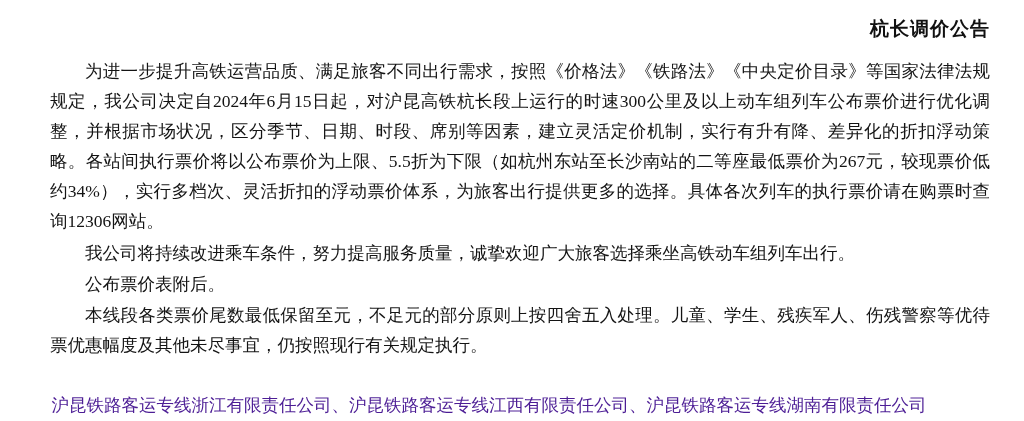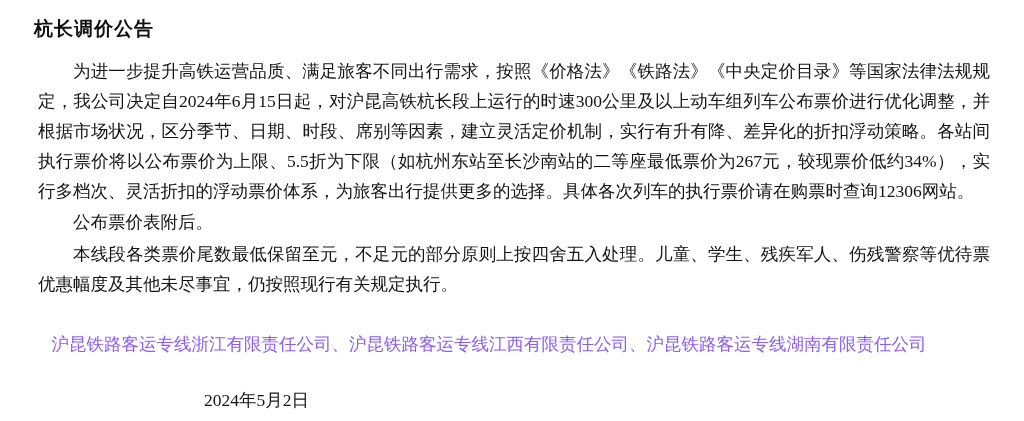--- a/index.html
+++ b/index.html
@@ -15,59 +15,60 @@
     overflow: hidden;
   }
   .page {
     width: 1024px;
     height: 421px;
     box-sizing: border-box;
     padding: 10px 34px 0 34px;
     position: relative;
   }
   .doc-title {
-    text-align: left;
+    text-align: right;
     font-size: 19px;
     font-weight: bold;
     letter-spacing: 1px;
     margin: 6px 0 14px 0;
     color: #111111;
   }
   .para {
     font-size: 17.5px;
     line-height: 1.72;
     text-align: justify;
     text-justify: inter-ideograph;
     text-indent: 2em;
-    margin: 0 0 1px 4px;
+    margin: 0 0 1px 16px;
     color: #141414;
   }
   .signature {
     font-size: 17.5px;
     line-height: 1.72;
     margin-top: 30px;
     text-indent: 1em;
-    color: #8b5cf6;
+    color: #4c1d95;
   }
   .date {
     font-size: 17.5px;
     line-height: 1.72;
     margin-top: 26px;
     padding-left: 170px;
     color: #141414;
   }
 </style>
 </head>
 <body>
 
 <div class="page">
 
   <div class="doc-title">杭长调价公告</div>
 
   <p class="para">为进一步提升高铁运营品质、满足旅客不同出行需求，按照《价格法》《铁路法》《中央定价目录》等国家法律法规规定，我公司决定自2024年6月15日起，对沪昆高铁杭长段上运行的时速300公里及以上动车组列车公布票价进行优化调整，并根据市场状况，区分季节、日期、时段、席别等因素，建立灵活定价机制，实行有升有降、差异化的折扣浮动策略。各站间执行票价将以公布票价为上限、5.5折为下限（如杭州东站至长沙南站的二等座最低票价为267元，较现票价低约34%），实行多档次、灵活折扣的浮动票价体系，为旅客出行提供更多的选择。具体各次列车的执行票价请在购票时查询12306网站。</p>
+  <p class="para">我公司将持续改进乘车条件，努力提高服务质量，诚挚欢迎广大旅客选择乘坐高铁动车组列车出行。</p>
   <p class="para">公布票价表附后。</p>
   <p class="para">本线段各类票价尾数最低保留至元，不足元的部分原则上按四舍五入处理。儿童、学生、残疾军人、伤残警察等优待票优惠幅度及其他未尽事宜，仍按照现行有关规定执行。</p>
 
   <div class="signature">沪昆铁路客运专线浙江有限责任公司、沪昆铁路客运专线江西有限责任公司、沪昆铁路客运专线湖南有限责任公司</div>
 
   <div class="date">2024年5月2日</div>
 
 </div>
 
 </body></html>

